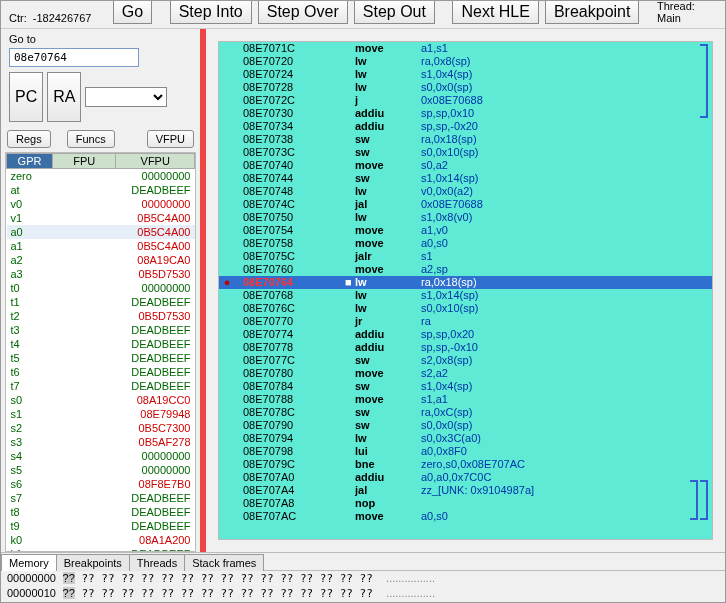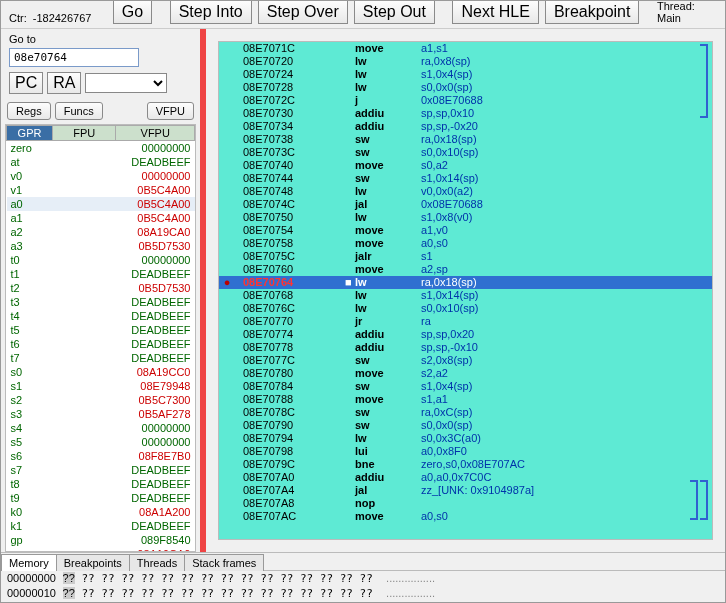--- a/index.html
+++ b/index.html
@@ -1,28 +1,28 @@
 <!DOCTYPE html>
 <html><head>
 <meta charset="utf-8">
 <style>
 *{box-sizing:border-box;margin:0;padding:0;font-family:"Segoe UI",Tahoma,sans-serif;font-size:11px}
 body{background:#f0f0f0;width:726px;height:603px;overflow:hidden;border:1px solid #999}
 .toolbar{display:flex;align-items:flex-end;gap:6px;padding:4px 8px;background:#f0f0f0;border-bottom:1px solid #ccc;height:28px}
 .toolbar .lbl{font-size:11px}
 .btn{background:linear-gradient(#fdfdfd,#e8e8e8);border:1px solid #8a8a8a;border-radius:0;padding:2px 8px;font-size:16px;cursor:pointer;white-space:nowrap}
-.btn.sm{padding:1px 5px}
+.btn.sm{padding:15px 5px}
 .layout{display:flex;height:calc(100% - 28px - 50px)}
 .left{width:205px;background:#f0f0f0;display:flex;flex-direction:column;border-right:6px solid #ef4444}
 .goto-box{padding:4px 8px}
 .goto-box .lbl{display:block;margin-bottom:3px}
 .goto-box input{width:130px;border:1px solid #7a9ac9;padding:2px 4px;font-family:monospace;font-size:11px;margin-bottom:5px}
 .pcra{display:flex;gap:4px;align-items:center}
 .pcra select{width:82px;border:1px solid #888;background:#fff;height:20px}
-.tabrow{display:flex;gap:4px;padding:4px 6px;align-items:flex-start}
+.tabrow{display:flex;gap:16px;padding:4px 6px;align-items:flex-start}
 .tab-btn{background:linear-gradient(#fdfdfd,#e8e8e8);border:1px solid #8a8a8a;border-radius:3px;padding:2px 8px;font-size:11px;cursor:pointer}
 .reglist{flex:1;overflow:hidden;border:1px solid #bbb;margin:0 4px;background:#fff}
 .reglist table{width:100%;border-collapse:collapse;font-family:"Lucida Console",monospace;font-size:12px}
 .reglist th{background:#cce0cc;border:1px solid #aaa;padding:1px 4px;font-weight:normal;text-align:center}
 .reglist th.sel{background:#3a6ea5;color:#fff}
 .reglist td{padding:0 4px;line-height:14px}
 .reglist td.rn{color:#006600;font-weight:normal;width:46px}
 .reglist td.rv{text-align:right}
 .green{color:#006600}
 .red{color:#cc0000}

